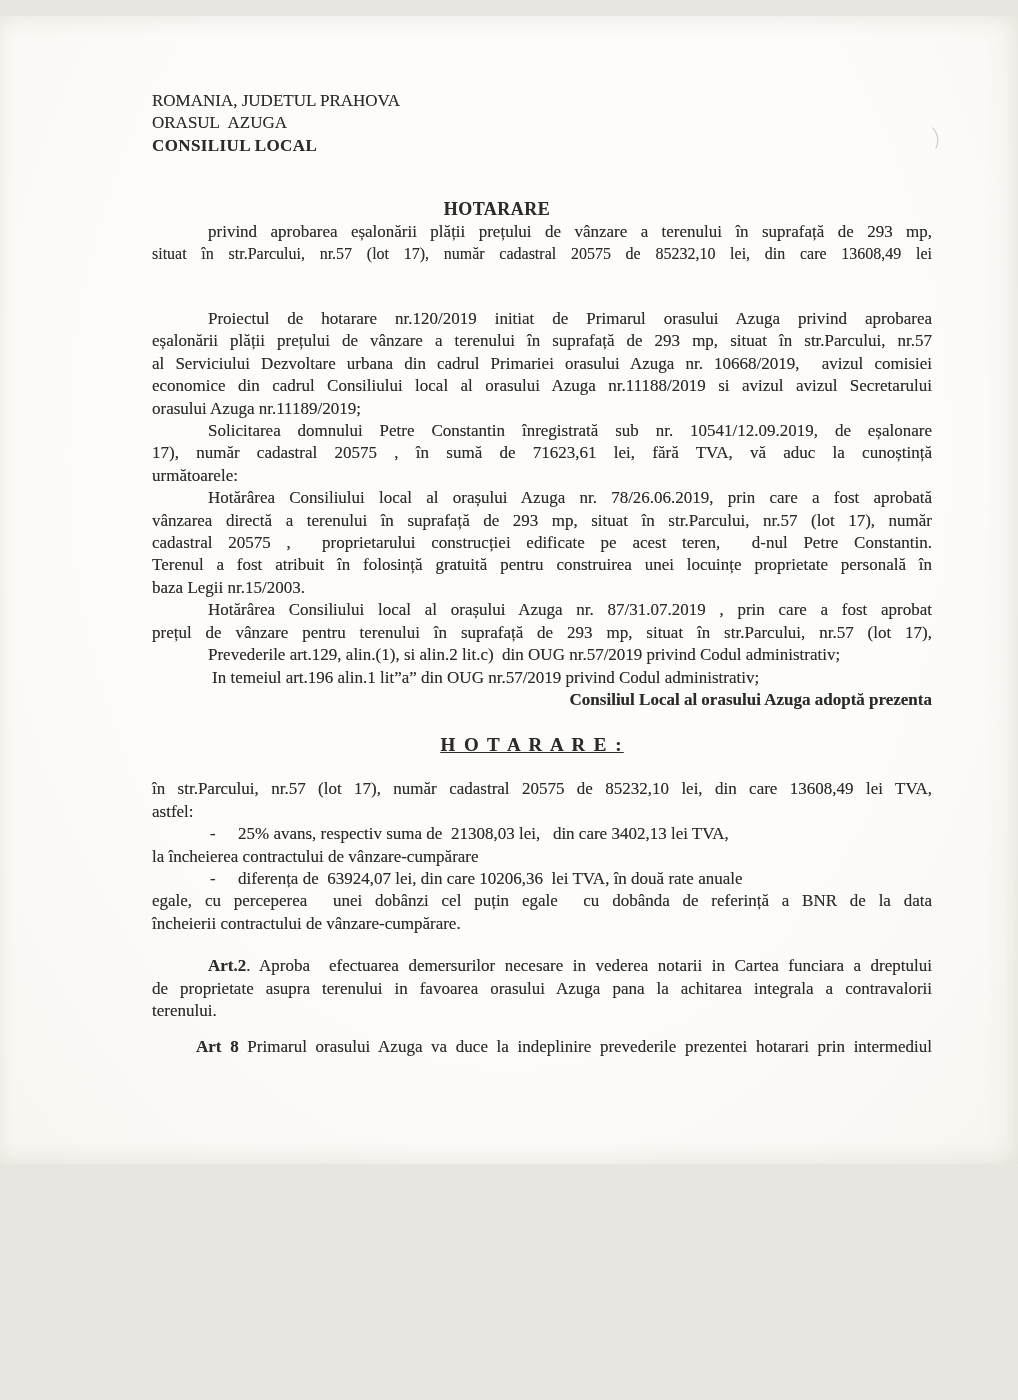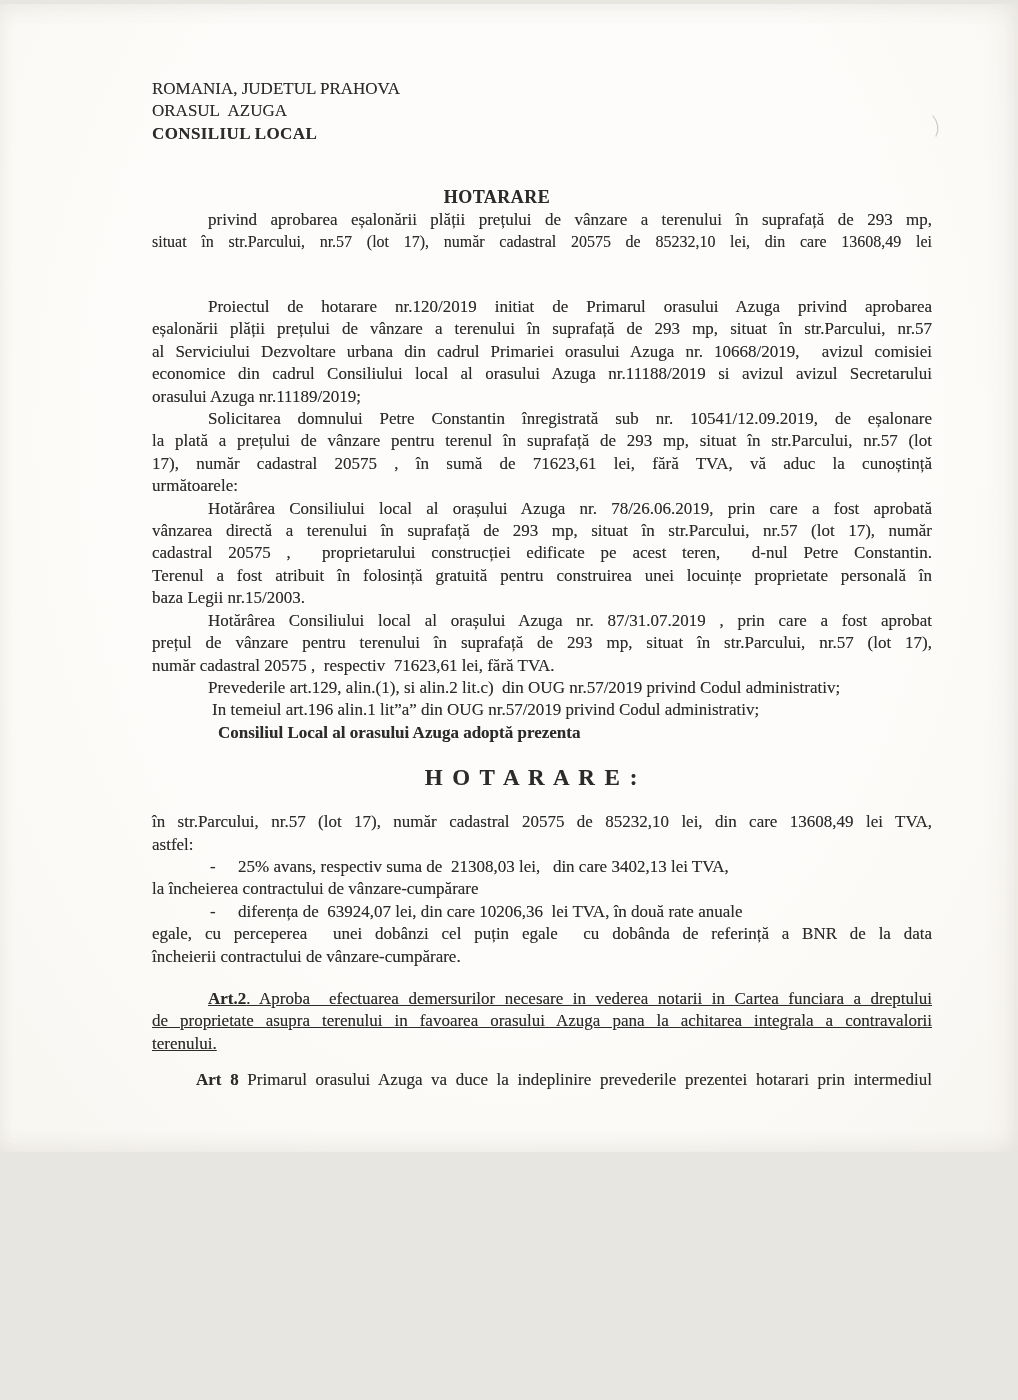--- a/index.html
+++ b/index.html
@@ -1,40 +1,40 @@
 <!DOCTYPE html>
 <html><head>
 <meta charset="utf-8">
 <style>
   html,body{margin:0;padding:0;background:#e8e6e1;}
   .page{
-    position:relative;width:1018px;height:1148px;margin:4px auto;
+    position:relative;width:1018px;height:1148px;margin:16px auto;
     background:radial-gradient(ellipse at 50% 38%, #fdfcfa 55%, #f8f6f1 100%);
     font-family:"Liberation Serif", serif;
     color:#2b2b2b;
     overflow:hidden;
     text-shadow:0 0 0.6px rgba(45,45,45,.45);
   }
   .page::after{
     content:"";position:absolute;inset:0;pointer-events:none;
     box-shadow:inset -12px 0 26px rgba(95,90,75,.06), inset 0 -8px 18px rgba(95,90,75,.05), inset 0 10px 16px rgba(120,115,100,.04);
   }
   .abs{position:absolute;}
   .header{left:152px;top:74px;font-size:17px;line-height:22.4px;}
   .header .b{font-weight:bold;letter-spacing:.4px;}
   .titleblock{left:152px;top:182px;width:780px;}
   .h1{width:690px;text-align:center;font-weight:bold;font-size:18px;line-height:23px;letter-spacing:.5px;}
   .bodytext{left:152px;top:292px;width:780px;font-size:17px;line-height:22.4px;}
   .line{text-align:left;}
   .jline{text-align:justify;text-align-last:justify;}
   .indent{text-indent:56px;}
-  .bold{font-weight:bold;}
-  .h2{width:760px;text-align:center;font-weight:bold;font-size:23px;letter-spacing:2px;line-height:23px;margin:22px 0 0 0;}
+  .bold{font-weight:bold;text-align:right;}
+  .h2{width:760px;text-align:center;font-weight:bold;font-size:19px;letter-spacing:2px;line-height:23px;margin:22px 0 0 0;text-decoration:underline;}
   .mt22{margin-top:22px;}
-  .mt20{margin-top:20px;text-decoration:underline;}
+  .mt20{margin-top:20px;}
   .mt14{margin-top:14px;}
   .bullet{display:flex;padding-left:58px;}
   .bullet .dash{flex:0 0 28px;}
   .bullet .btxt{flex:1 1 auto;}
   .sig{font-size:17px;line-height:22px;}
   .footer{left:152px;top:1216px;font-weight:bold;font-size:17px;line-height:22.4px;}
   .stamp-svg{left:360px;top:1166px;opacity:.88;}
   .pen-svg{left:0;top:0;pointer-events:none;}
   .speck{left:980px;top:1357px;width:10px;height:9px;border-radius:50%;
          background:radial-gradient(circle at 45% 55%, #6f4f35 0 30%, #a98a66 60%, rgba(220,200,170,.25) 100%);}
@@ -61,37 +61,35 @@
     <div>
       <div class="jline indent">Proiectul de hotarare nr.120/2019 initiat de Primarul orasului Azuga privind aprobarea</div>
       <div class="jline">eșalonării plății prețului de vânzare a terenului în suprafață de 293 mp, situat în str.Parcului, nr.57</div>
       <div class="jline">al Serviciului Dezvoltare urbana din cadrul Primariei orasului Azuga nr. 10668/2019,&nbsp; avizul comisiei</div>
       <div class="jline">economice din cadrul Consiliului local al orasului Azuga nr.11188/2019 si avizul avizul Secretarului</div>
       <div class="line">orasului Azuga nr.11189/2019;</div>
     </div>
 
     <div>
       <div class="jline indent">Solicitarea domnului Petre Constantin înregistrată sub nr. 10541/12.09.2019, de eșalonare</div>
-      <div class="jline">la plată a prețului de vânzare pentru terenul în suprafață de 293 mp, situat în str.Parcului, nr.57 (lot</div>
       <div class="jline">17), număr cadastral 20575 , în sumă de 71623,61 lei, fără TVA, vă aduc la cunoștință</div>
       <div class="line">următoarele:</div>
     </div>
 
     <div>
       <div class="jline indent">Hotărârea Consiliului local al orașului Azuga nr. 78/26.06.2019, prin care a fost aprobată</div>
       <div class="jline">vânzarea directă a terenului în suprafață de 293 mp, situat în str.Parcului, nr.57 (lot 17), număr</div>
       <div class="jline">cadastral 20575 ,&nbsp; proprietarului construcției edificate pe acest teren,&nbsp; d-nul Petre Constantin.</div>
       <div class="jline">Terenul a fost atribuit în folosință gratuită pentru construirea unei locuințe proprietate personală în</div>
       <div class="line">baza Legii nr.15/2003.</div>
     </div>
 
     <div>
       <div class="jline indent">Hotărârea Consiliului local al orașului Azuga nr. 87/31.07.2019 , prin care a fost aprobat</div>
       <div class="jline">prețul de&nbsp;vânzare pentru terenului în suprafață de 293 mp, situat în str.Parcului, nr.57 (lot 17),</div>
-      <div class="line">număr cadastral 20575 ,&nbsp; respectiv&nbsp; 71623,61 lei, fără TVA.</div>
     </div>
 
     <div class="line indent">Prevederile art.129, alin.(1), si alin.2 lit.c)&nbsp; din OUG nr.57/2019 privind Codul administrativ;</div>
     <div class="line" style="text-indent:60px;">In temeiul art.196 alin.1 lit”a” din OUG nr.57/2019 privind Codul administrativ;</div>
     <div class="line bold" style="text-indent:66px;">Consiliul Local al orasului Azuga adoptă prezenta</div>
 
     <div class="h2">H O T A R A R E :</div>
 
     <div class="mt22">
       <div class="jline">în str.Parcului, nr.57 (lot 17), număr cadastral 20575 de 85232,10 lei, din care 13608,49 lei TVA,</div>

